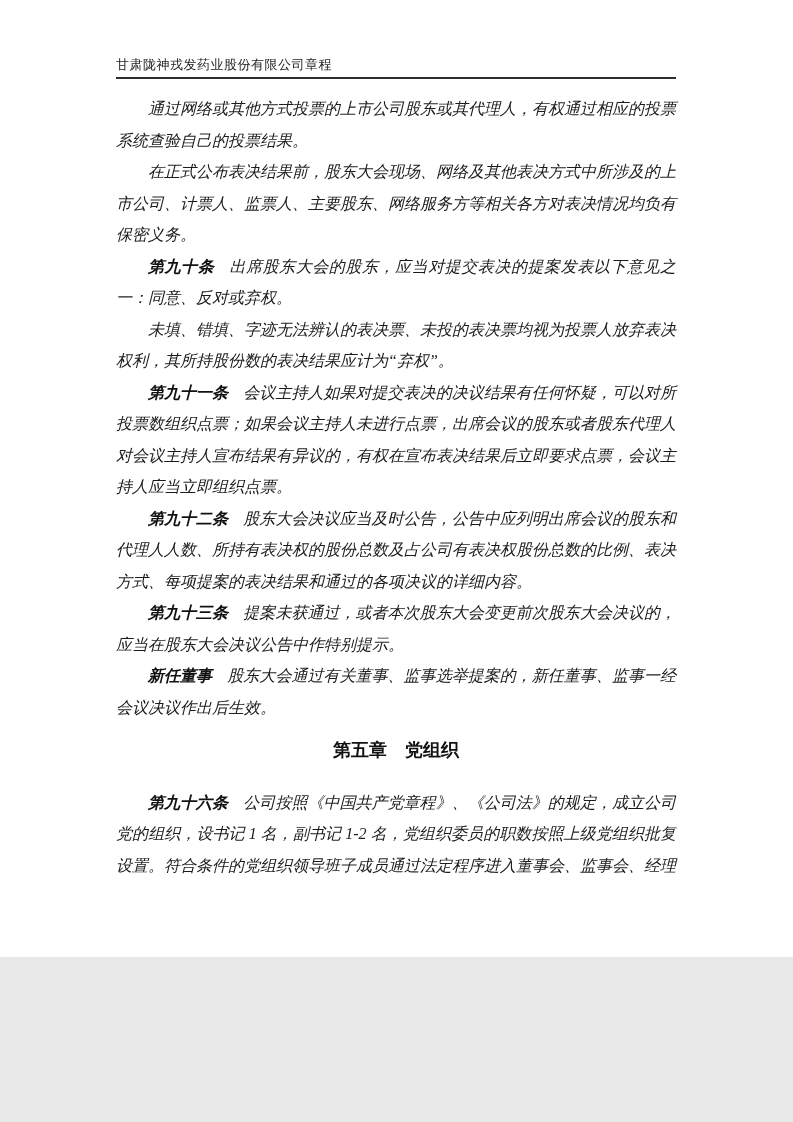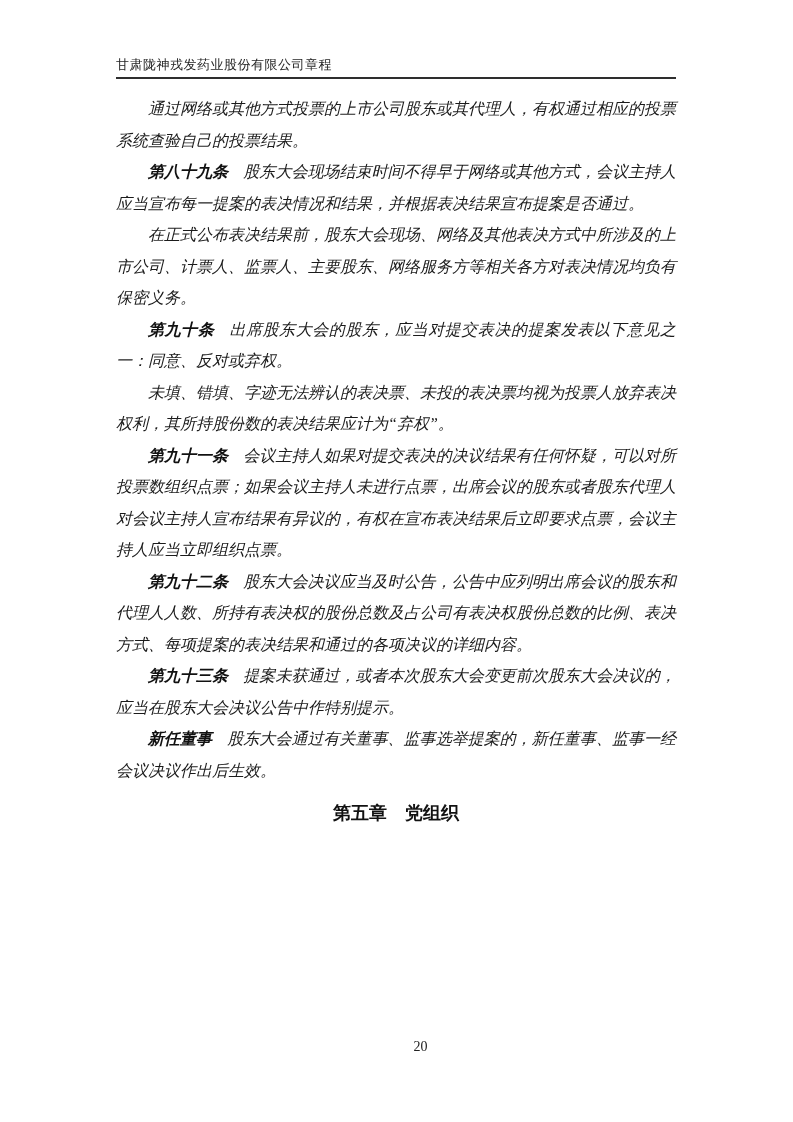--- a/index.html
+++ b/index.html
@@ -1,19 +1,19 @@
 <!DOCTYPE html>
 <html lang="zh"><head>
 <meta charset="utf-8">
 <style>
   html, body { margin: 0; padding: 0; background: #e8e8e8; }
   .page {
     position: relative;
     width: 793px;
-    height: 1122px;
+    height: 957px;
     margin: 0 auto;
     background: #ffffff;
     box-sizing: border-box;
     padding: 57px 117px 0 116px;
     font-family: "Liberation Serif", "DejaVu Serif", serif;
     color: #1b1b1b;
     overflow: hidden;
   }
   .doc-header {
     border-bottom: 2px solid #2e2e2e;
@@ -68,39 +68,39 @@
 <div class="page">
 
   <header class="doc-header">
     <div class="doc-header-title">甘肃陇神戎发药业股份有限公司章程</div>
   </header>
 
   <main class="doc-body">
 
     <p class="para"><span>通过网络或其他方式投票的上市公司股东或其代理人，有权通过相应的投票系统查验自己的投票结果。</span></p>
 
-    <p class="para"><b class="art-num">第八十九条</b><span>股东大会现场结束时间不得早于网络或其他方式，会议主持人应当宣布每一提案的表决情况和结果，并根据表决结果宣布提案是否通过。</span></p>
 
     <p class="para"><span>在正式公布表决结果前，股东大会现场、网络及其他表决方式中所涉及的上市公司、计票人、监票人、主要股东、网络服务方等相关各方对表决情况均负有保密义务。</span></p>
 
     <p class="para"><b class="art-num">第九十条</b><span>出席股东大会的股东，应当对提交表决的提案发表以下意见之一：同意、反对或弃权。</span></p>
 
     <p class="para"><span>未填、错填、字迹无法辨认的表决票、未投的表决票均视为投票人放弃表决权利，其所持股份数的表决结果应计为“弃权”。</span></p>
 
     <p class="para"><b class="art-num">第九十一条</b><span>会议主持人如果对提交表决的决议结果有任何怀疑，可以对所投票数组织点票；如果会议主持人未进行点票，出席会议的股东或者股东代理人对会议主持人宣布结果有异议的，有权在宣布表决结果后立即要求点票，会议主持人应当立即组织点票。</span></p>
 
     <p class="para"><b class="art-num">第九十二条</b><span>股东大会决议应当及时公告，公告中应列明出席会议的股东和代理人人数、所持有表决权的股份总数及占公司有表决权股份总数的比例、表决方式、每项提案的表决结果和通过的各项决议的详细内容。</span></p>
 
     <p class="para"><b class="art-num">第九十三条</b><span>提案未获通过，或者本次股东大会变更前次股东大会决议的，应当在股东大会决议公告中作特别提示。</span></p>
 
     <p class="para"><b class="art-num">新任董事</b><span>股东大会通过有关董事、监事选举提案的，新任董事、监事一经会议决议作出后生效。</span></p>
 
 
     <h2 class="chapter">第五章　党组织</h2>
 
+    <p class="para"><b class="art-num">第九十六条</b><span>公司按照《中国共产党章程》、《公司法》的规定，成立公司党的组织，设书记 1 名，副书记 1-2 名，党组织委员的职数按照上级党组织批复设置。符合条件的党组织领导班子成员通过法定程序进入董事会、监事会、经理</span></p>
 
   </main>
 
   <footer class="page-footer">
     <span class="page-number">20</span>
   </footer>
 
 </div>
 
 </body></html>

